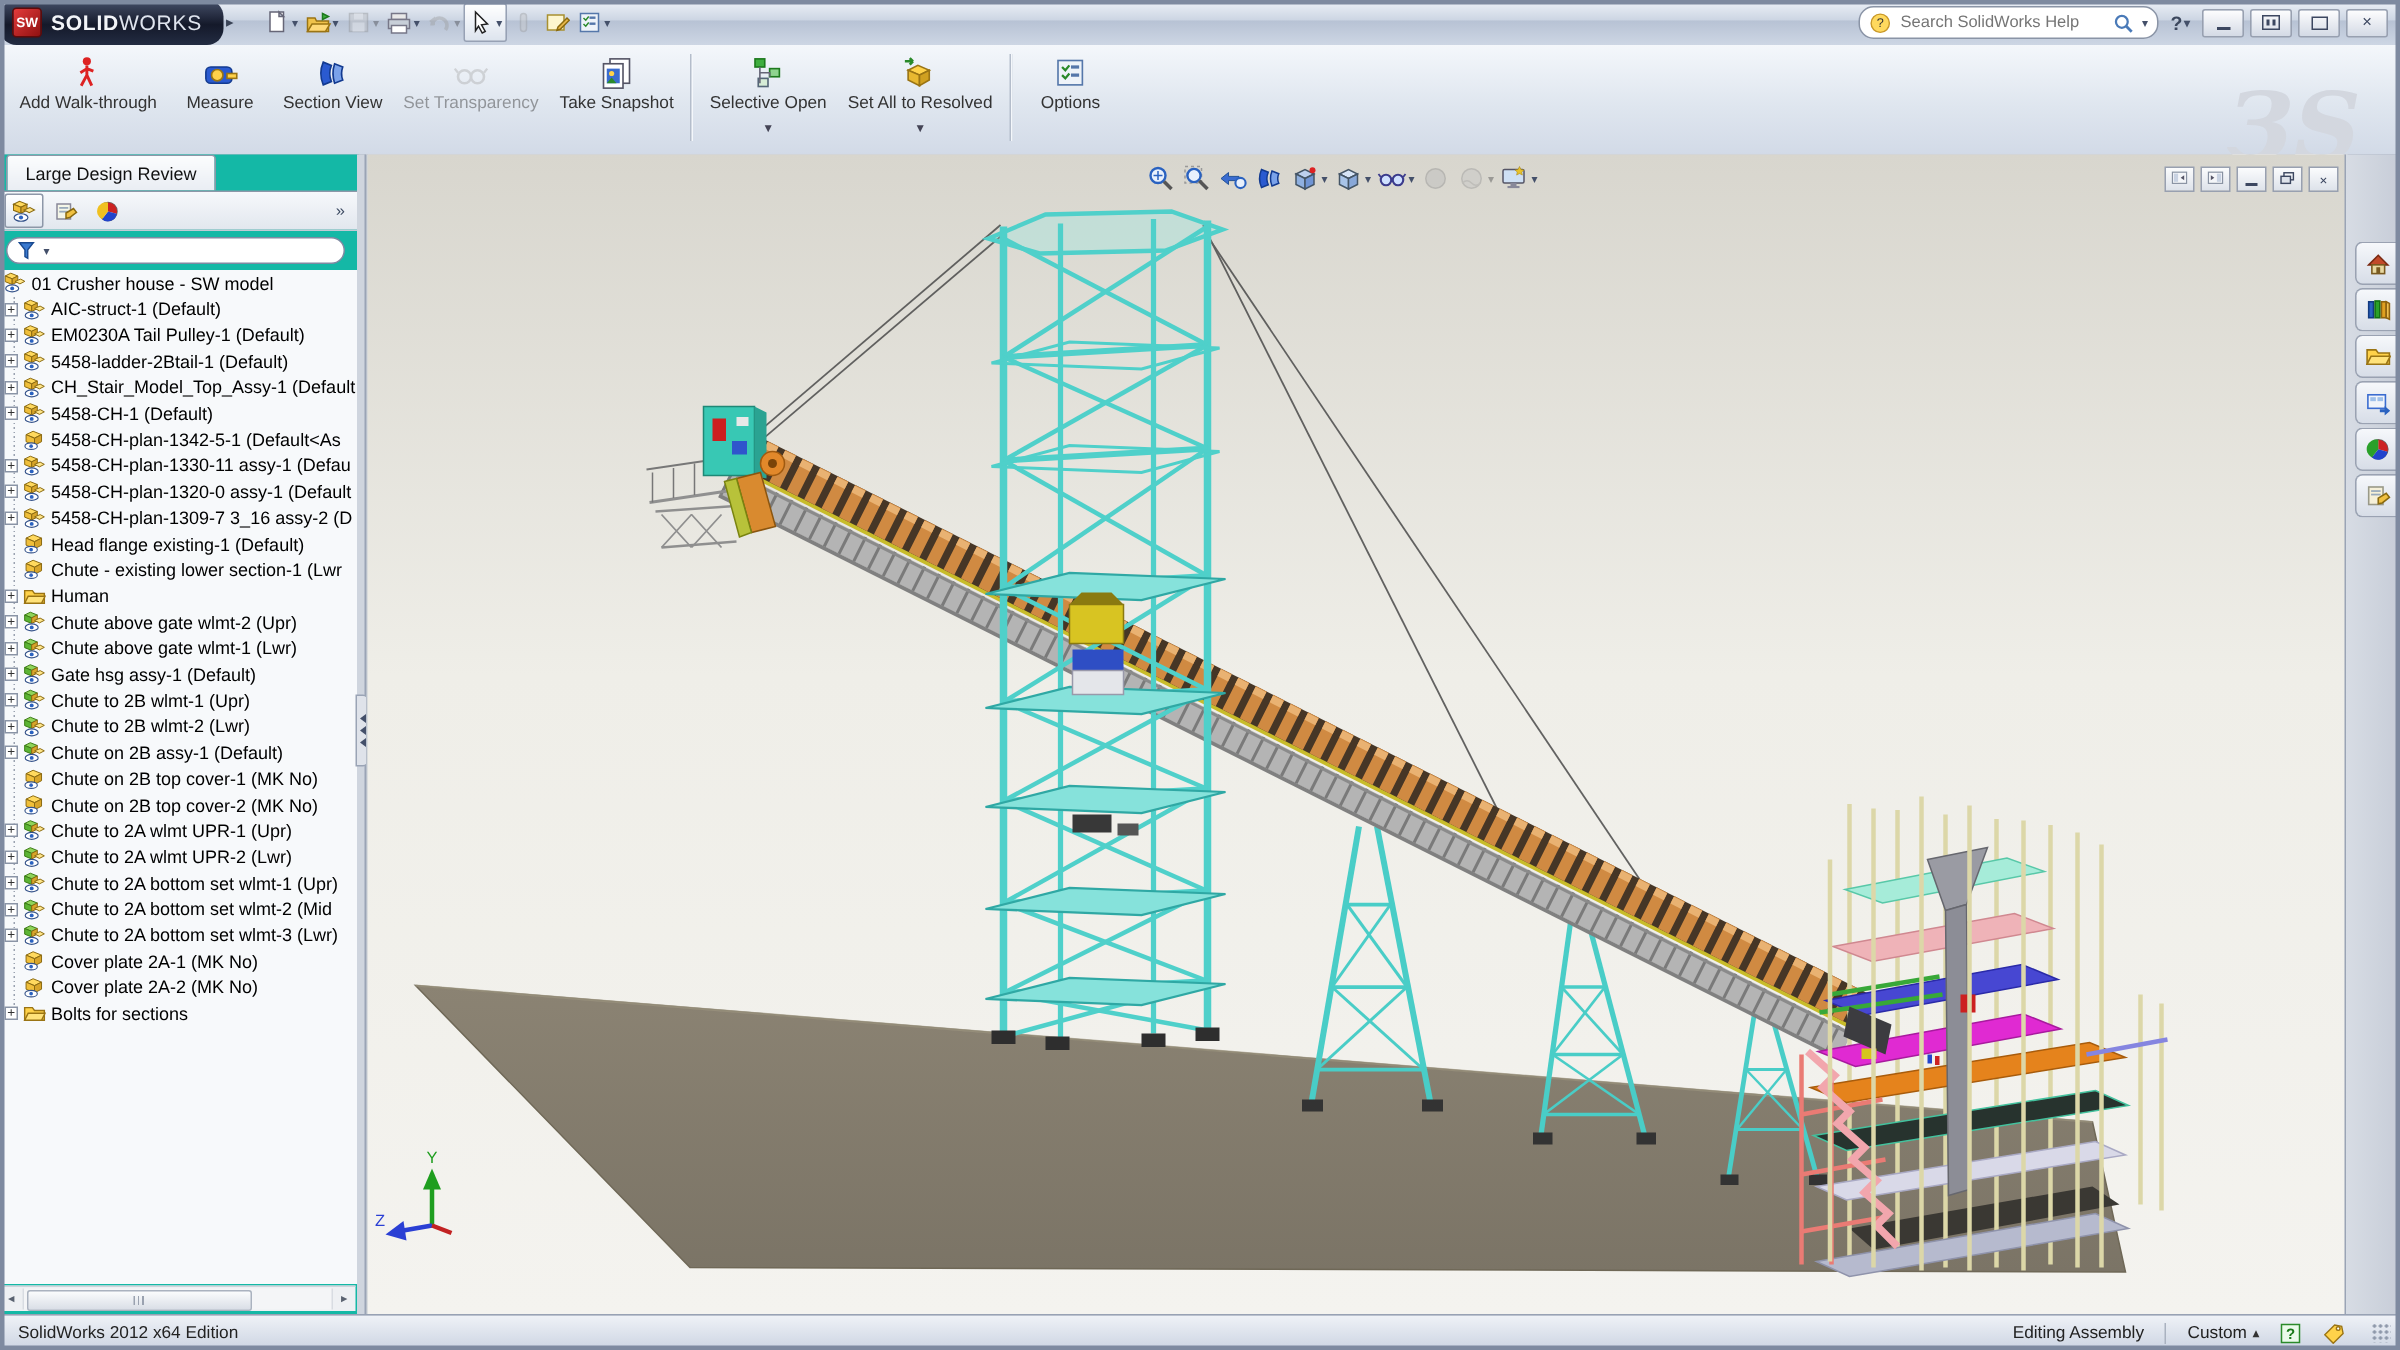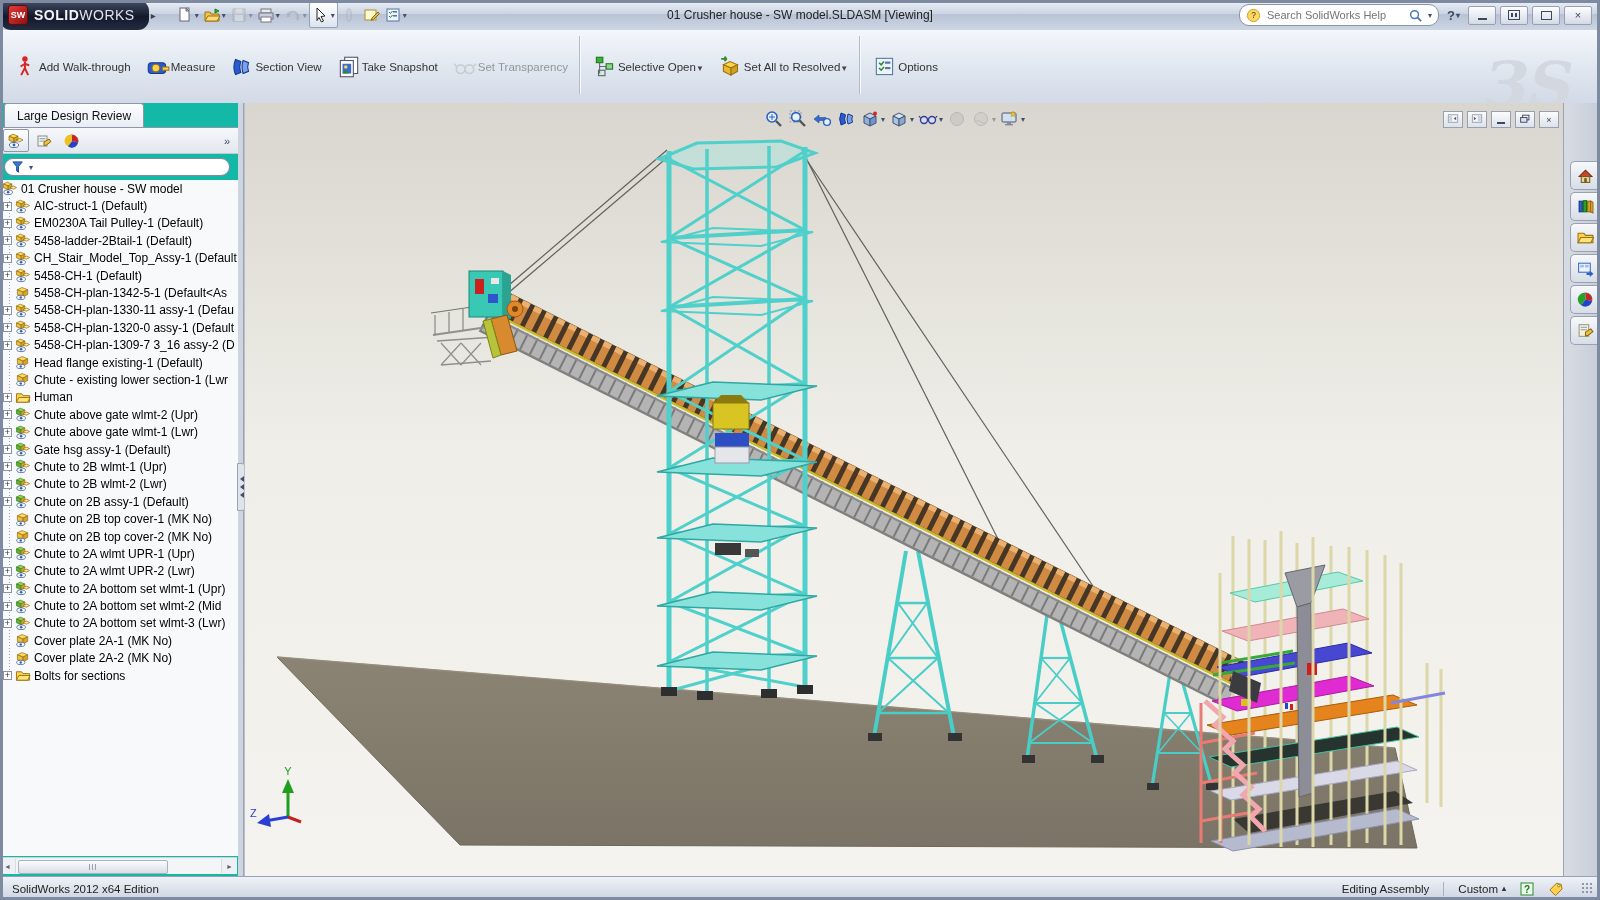--- a/index.html
+++ b/index.html
@@ -39,21 +39,21 @@
     font-size:11px;color:#3c4760;line-height:1;}
   .glyph-min{width:9px;height:2px;background:#3c4760;display:inline-block;margin-top:7px;}
   .glyph-pause{width:10px;height:8px;border:1px solid #3c4760;display:inline-flex;justify-content:space-evenly;align-items:center;}
   .glyph-pause span{width:2px;height:4px;background:#3c4760;}
   .glyph-box{width:9px;height:7px;border:1px solid #3c4760;}
 
   
   #ribbon{position:absolute;left:0;top:30px;width:1600px;height:73px;
     background:linear-gradient(#f4f7fb,#dfe6ef 55%,#d2dae7);border-bottom:1px solid #9aa4b5;}
   #ribbon-buttons{display:flex;align-items:flex-start;padding:3px 0 0 6px;height:66px;}
-  .rbtn{display:flex;flex-direction:row;align-items:center;min-width:56px;padding:3px 7px 0;
+  .rbtn{display:flex;flex-direction:column;align-items:center;min-width:56px;padding:3px 7px 0;
     font-size:11.5px;color:#333;text-align:center;line-height:13px;height:62px;}
   .rbtn .ric{width:26px;height:26px;margin-bottom:1px;}
   .rbtn.disabled{opacity:.45;filter:grayscale(.9);}
   .rbtn .rdrop{font-size:8px;color:#445;margin-top:3px;}
   .rsep{width:1px;background:#b4bdcb;border-right:1px solid #f4f7fb;height:58px;margin:3px 4px 0;}
   .watermark{position:absolute;right:26px;top:24px;font-family:"DejaVu Serif",serif;
     font-style:italic;font-weight:bold;font-size:62px;color:#d3d7df;line-height:1;user-select:none;}
 
   
   #leftpanel{position:absolute;left:0;top:103px;width:238px;height:773px;background:#14b8a6;
@@ -212,21 +212,20 @@
               <rect x="3" y="3" width="12" height="12" fill="#eef3f9" stroke="#5577aa"></rect>
               <path d="M5,6 l1.5,1.5 2,-2.5" stroke="#2a8a2a" fill="none"></path>
               <rect x="9" y="5" width="4" height="1.6" fill="#5577aa"></rect>
               <path d="M5,10 l1.5,1.5 2,-2.5" stroke="#2a8a2a" fill="none"></path>
               <rect x="9" y="9" width="4" height="1.6" fill="#5577aa"></rect>
             </svg>
           </span>
           <span class="caret">▾</span>
         </span>
       </div>
-    <div class="title">01 Crusher house - SW model.SLDASM [Viewing]</div>
     <div class="tb-right">
       <div class="searchbox">
         <span class="i16">
             <svg viewBox="0 0 16 16" width="100%" height="100%">
               <circle cx="8" cy="8" r="6.5" fill="#ffd95e" stroke="#c9992a"></circle>
               <text x="8" y="11" font-size="9" text-anchor="middle" fill="#333" font-family="Liberation Sans,sans-serif">?</text>
             </svg>
           </span>
         <input placeholder="Search SolidWorks Help" style="">
         <span class="i16">
@@ -276,42 +275,42 @@
           <span>Measure</span>
         </div>
         <div class="rbtn">
           <span class="ric">
             <svg viewBox="0 0 24 24" width="100%" height="100%">
               <path d="M6,5 q-3,7 0,14 l5,-2 q-2,-5 0,-10 z" fill="#2a5ad0" stroke="#123a90"></path>
               <path d="M13,6 q-2,6 0,12 l5,-2 q-1.5,-4 0,-8 z" fill="#7aa2ea" stroke="#123a90"></path>
             </svg>
           </span>
           <span>Section View</span>
+        </div>
+        <div class="rbtn disabled">
+          <span class="ric">
+            <svg viewBox="0 0 24 24" width="100%" height="100%">
+              <circle cx="8" cy="14" r="4" fill="none" stroke="#a8b0bc" stroke-width="1.6"></circle>
+              <circle cx="16" cy="14" r="4" fill="none" stroke="#a8b0bc" stroke-width="1.6"></circle>
+              <path d="M11.8,14 h.6 M4,11.5 L2,9 M20,11.5 L22,9" stroke="#a8b0bc" stroke-width="1.4"></path>
+            </svg>
+          </span>
+          <span>Set Transparency</span>
         </div>
         <div class="rbtn">
           <span class="ric">
             <svg viewBox="0 0 24 24" width="100%" height="100%">
               <rect x="8" y="3" width="12" height="15" fill="#fff" stroke="#556"></rect>
               <rect x="4" y="6" width="12" height="15" fill="#fff" stroke="#556"></rect>
               <rect x="6" y="9" width="8" height="9" fill="#3a6cd0"></rect>
               <circle cx="9" cy="12" r="1.6" fill="#ffd24a"></circle>
               <path d="M6,18 l3,-3.5 3,3.5 z" fill="#2a8a2a"></path>
             </svg>
           </span>
           <span>Take Snapshot</span>
-        </div>
-        <div class="rbtn disabled">
-          <span class="ric">
-            <svg viewBox="0 0 24 24" width="100%" height="100%">
-              <circle cx="8" cy="14" r="4" fill="none" stroke="#a8b0bc" stroke-width="1.6"></circle>
-              <circle cx="16" cy="14" r="4" fill="none" stroke="#a8b0bc" stroke-width="1.6"></circle>
-              <path d="M11.8,14 h.6 M4,11.5 L2,9 M20,11.5 L22,9" stroke="#a8b0bc" stroke-width="1.4"></path>
-            </svg>
-          </span>
-          <span>Set Transparency</span>
         </div>
         <div class="rsep"></div>
         <div class="rbtn">
           <span class="ric">
             <svg viewBox="0 0 24 24" width="100%" height="100%">
               <rect x="4" y="3" width="6" height="5" fill="#3fae3f" stroke="#1d7a1d"></rect>
               <rect x="13" y="9" width="6" height="5" fill="#8fd48f" stroke="#1d7a1d"></rect>
               <rect x="6" y="15" width="6" height="5" fill="#d6ecd6" stroke="#567"></rect>
               <path d="M7,8 v10 M7,11.5 h6 v2.5" stroke="#667" fill="none"></path>
             </svg>

